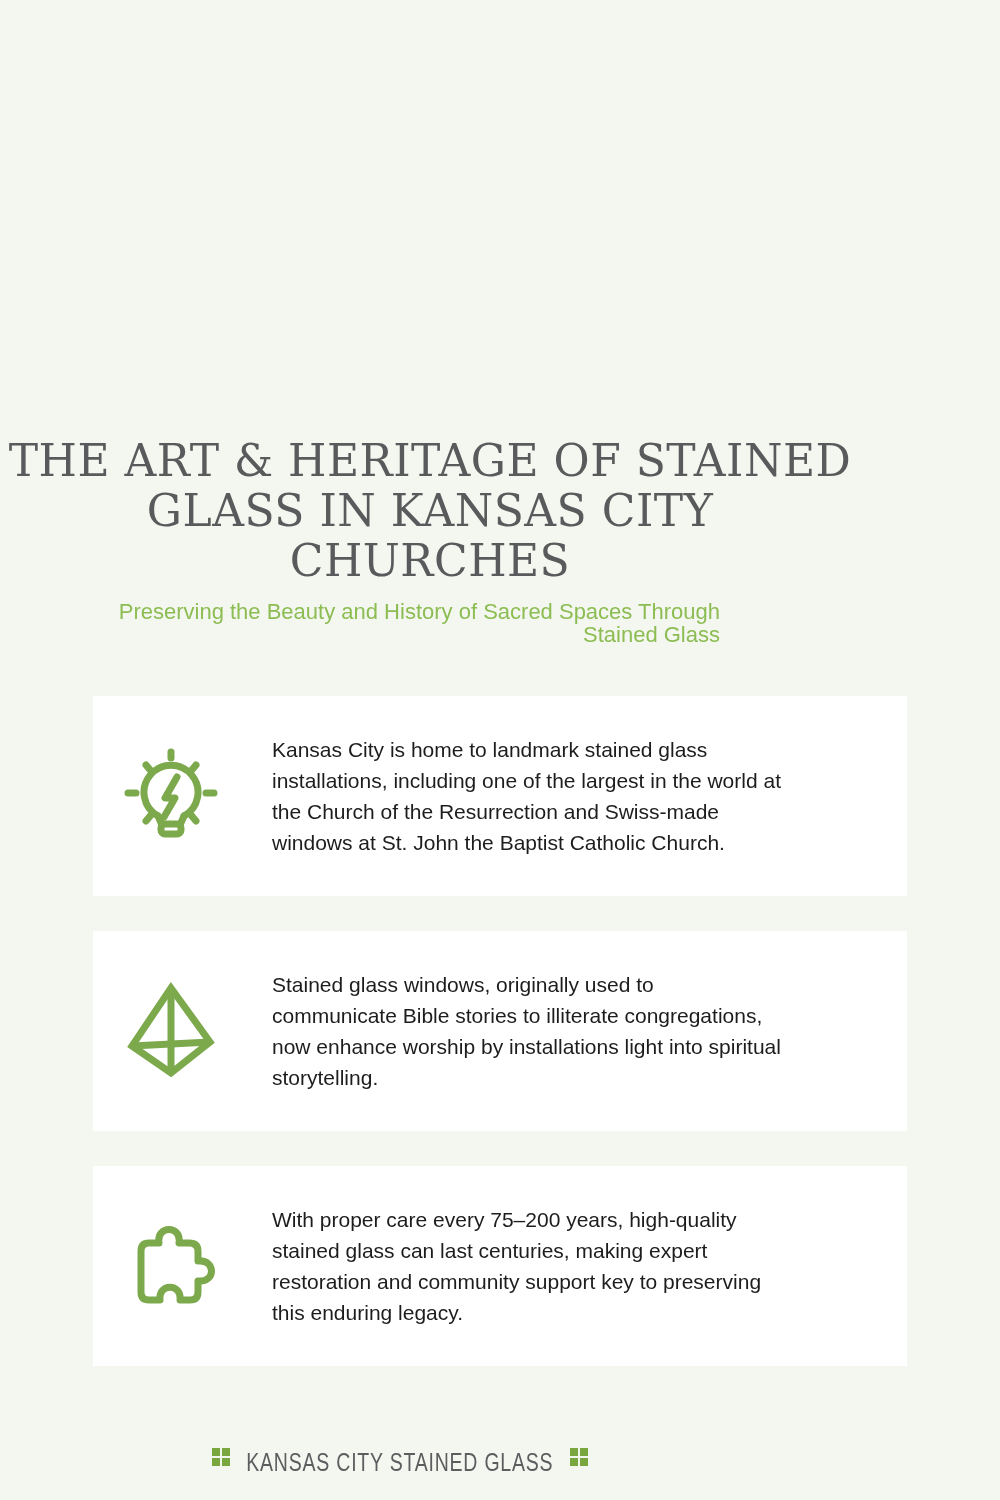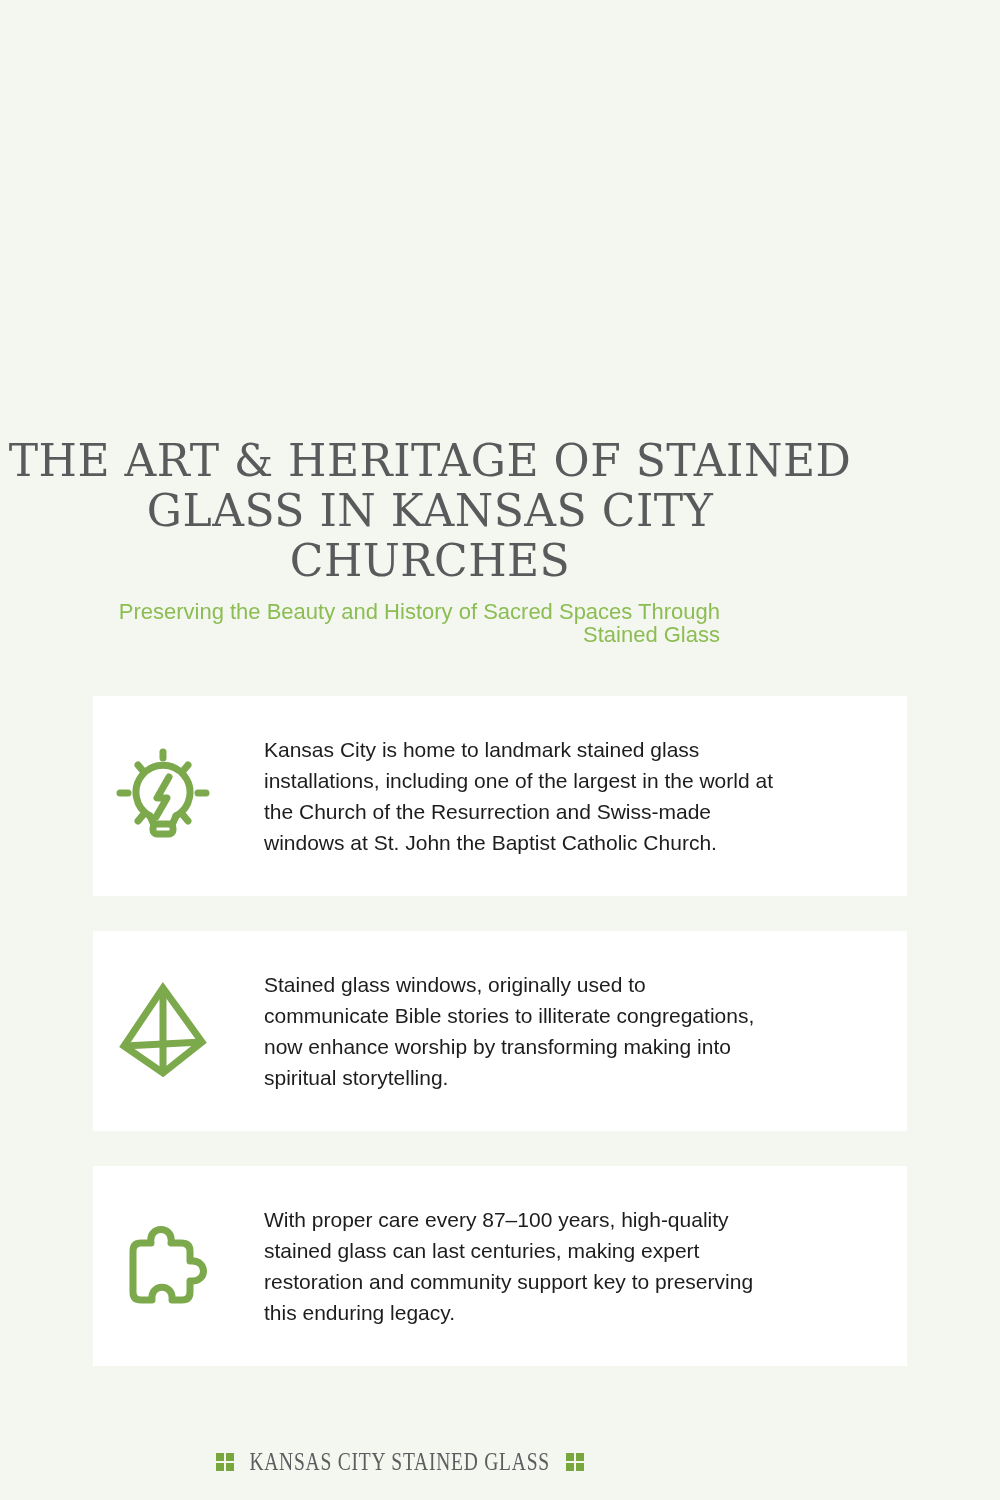--- a/index.html
+++ b/index.html
@@ -34,21 +34,21 @@
 
   .cards{margin-top:50px;}
   .card{
     box-sizing:border-box;
     width:814px;
     height:200px;
     margin-left:93px;
     background:#ffffff;
     display:flex;
     align-items:center;
-    padding-left:20px;
+    padding-left:28px;
   }
   .card + .card{margin-top:35px;}
   .icon-box{
     width:100px;height:100px;
     flex:0 0 100px;
     margin-right:51px;
     display:flex;align-items:center;justify-content:center;
   }
   .icon-box svg{width:100px;height:100px;display:block;}
   .card-text{
@@ -56,23 +56,21 @@
     max-width:512px;
     font-size:21px;
     line-height:31px;
     color:#1d1d1d;
   }
 
   .footer{
     margin-top:82px;
     display:flex;
     justify-content:center;
-    align-items:center;
     gap:8px;
-    font-family:Liberation Serif, serif;
   }
   .logo-mark{
     display:grid;
     grid-template-columns:8px 8px;
     grid-template-rows:8px 8px;
     gap:2px;
   }
   .logo-mark i{background:#79a73e;display:block;}
   .brand-text{
     display:inline-block;
@@ -116,30 +114,30 @@
     </article>
 
     <article class="card">
       <span class="icon-box">
         <svg viewBox="0 0 100 100" fill="none" stroke="#7ca94c" stroke-width="7">
           <path d="M50,7 L11,65 L50,92 L89,61 Z"></path>
           <path d="M50,9 L50,92"></path>
           <path d="M11,65 L89,61"></path>
         </svg>
       </span>
-      <p class="card-text">Stained glass windows, originally used to communicate Bible stories to illiterate congregations, now enhance worship by transforming making into spiritual storytelling.</p>
+      <p class="card-text">Stained glass windows, originally used to communicate Bible stories to illiterate congregations, now enhance worship by installations light into spiritual storytelling.</p>
     </article>
 
     <article class="card">
       <span class="icon-box">
         <svg viewBox="0 0 100 100" fill="none" stroke="#7ca94c" stroke-width="7" stroke-linecap="round" stroke-linejoin="round">
           <path d="M38,27 C35,9 61,9 58,27 L68,27 Q77,27 77,35 L77,45 C95,43 95,67 77,65 L77,76 Q77,84 69,84 L59,84 C61,67 37,67 39,84 L28,84 Q20,84 20,76 L20,35 Q20,27 28,27 Z"></path>
         </svg>
       </span>
-      <p class="card-text">With proper care every 87–100 years, high-quality stained glass can last centuries, making expert restoration and community support key to preserving this enduring legacy.</p>
+      <p class="card-text">With proper care every 75–200 years, high-quality stained glass can last centuries, making expert restoration and community support key to preserving this enduring legacy.</p>
     </article>
 
   </section>
 
   <footer class="footer">
     <span class="logo-mark">
       <i></i>
         <i></i>
         <i></i>
         <i></i>

